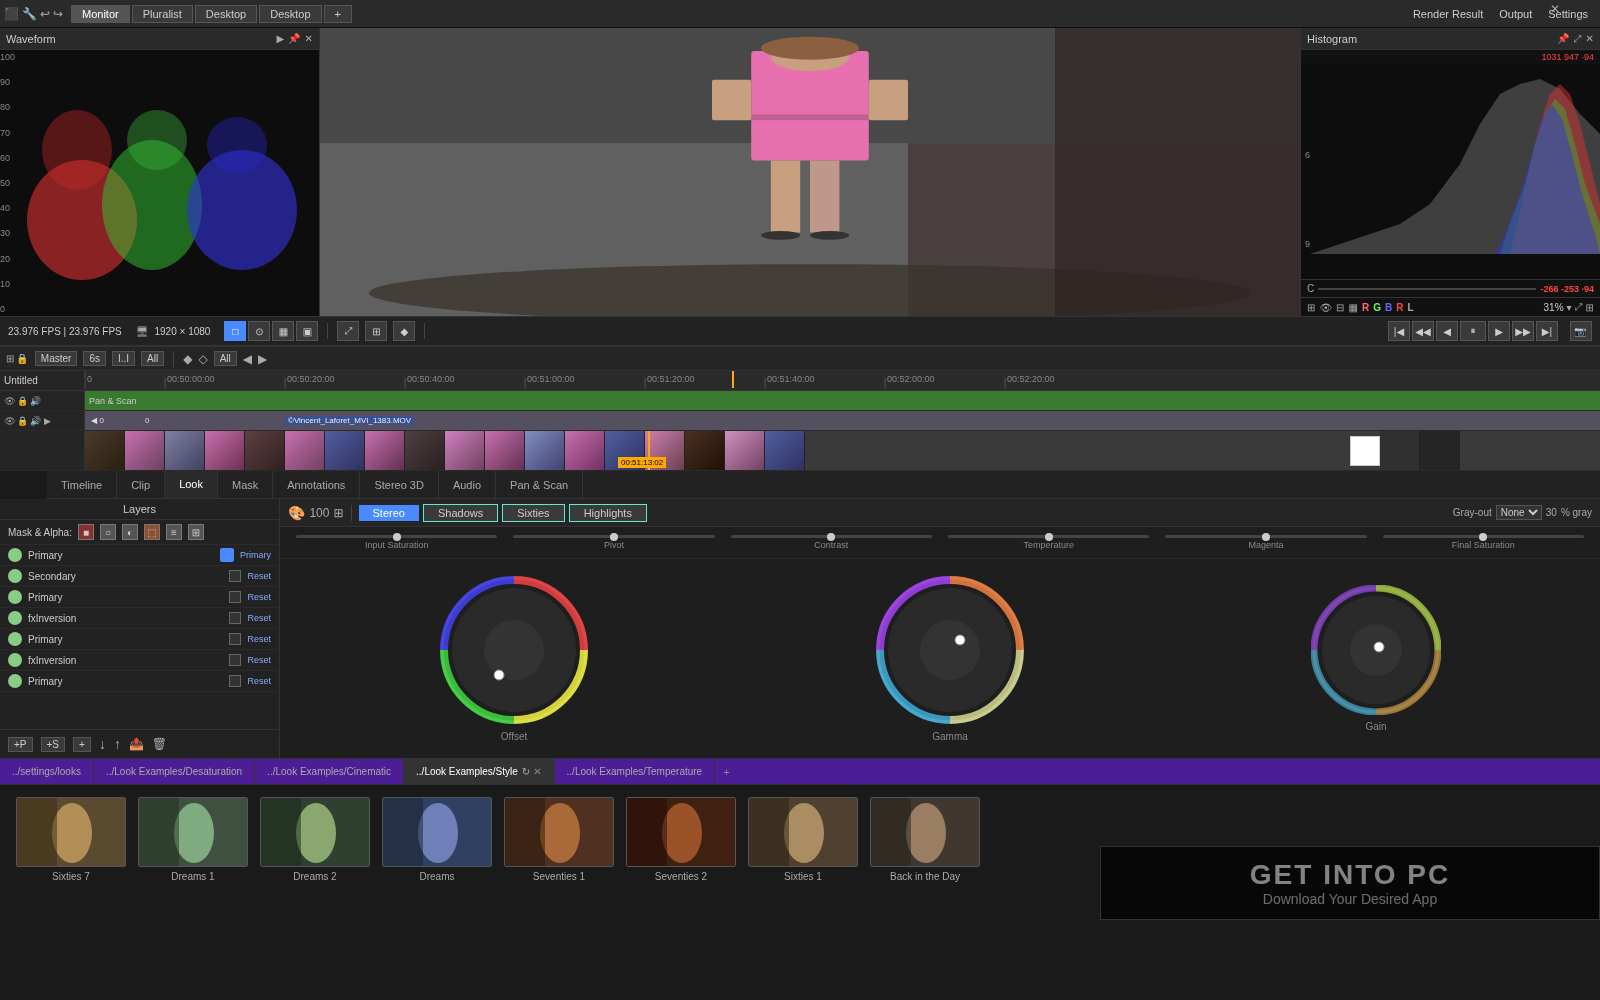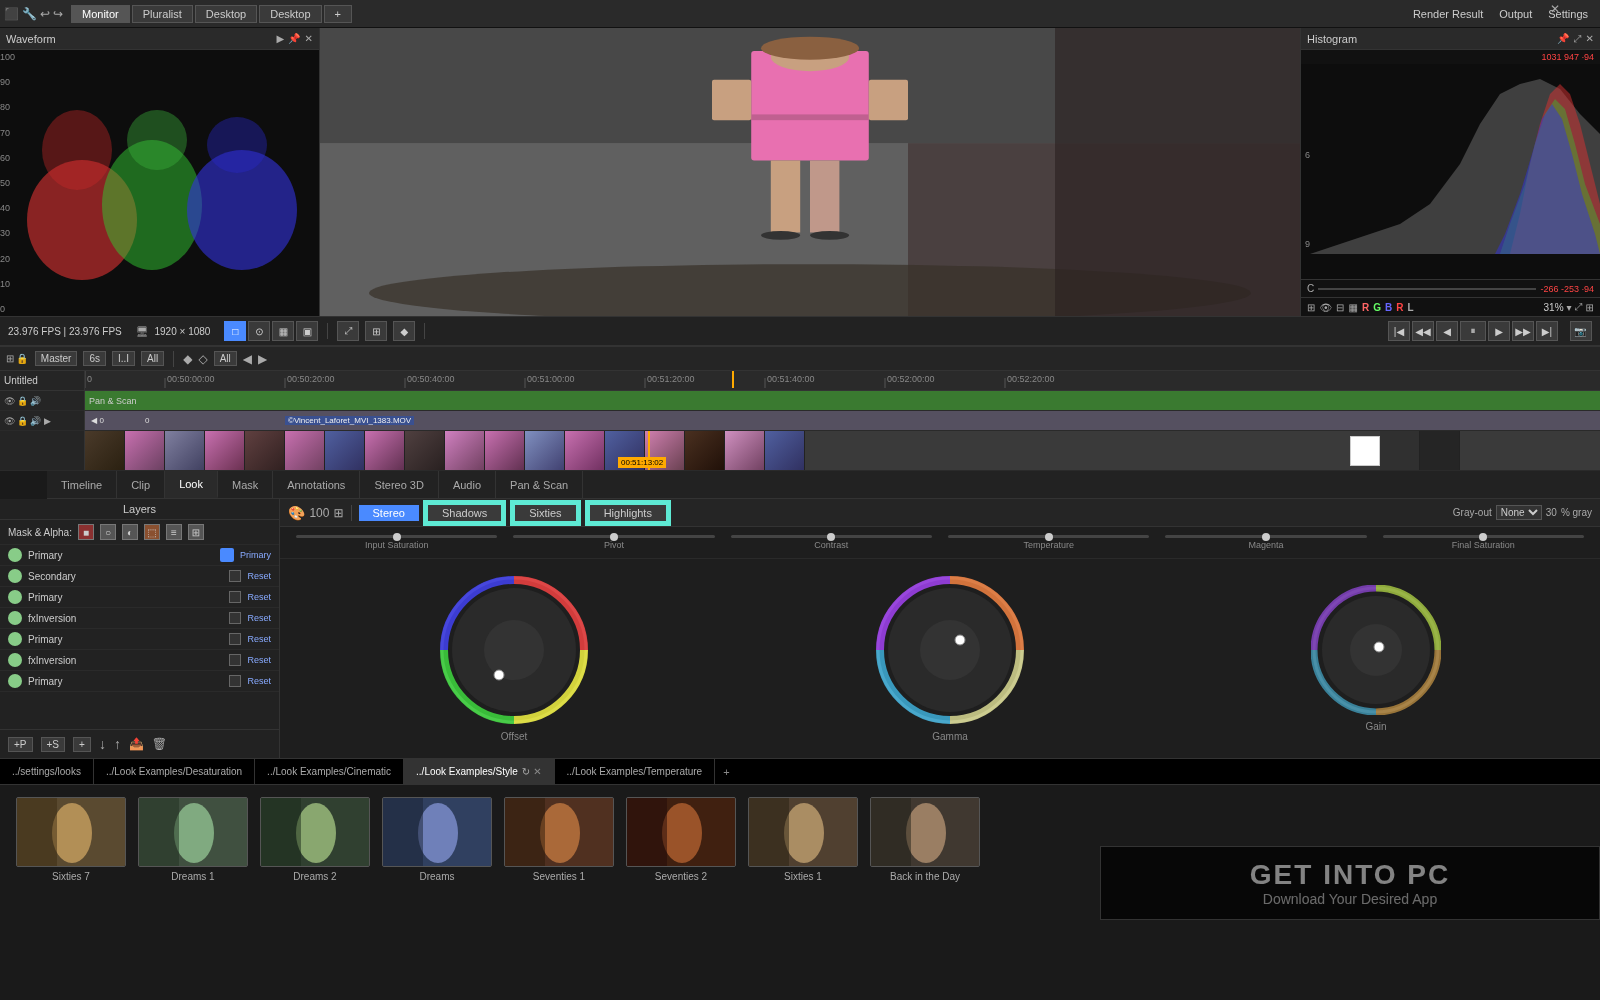--- a/index.html
+++ b/index.html
@@ -323,21 +323,21 @@
     .color-mode-btn {
       padding: 2px 14px;
       background: #4a8aff;
       border: none;
       color: #fff;
       cursor: pointer;
       font-size: 11px;
     }
     .color-mode-btn.secondary {
       background: #3a3a3a;
-      border: 5px solid #5eead4;
+      border: 1px solid #5eead4;
       color: #ccc;
     }
     .gray-out-control {
       margin-left: auto;
       display: flex;
       align-items: center;
       gap: 4px;
       font-size: 10px;
       color: #aaa;
     }
@@ -391,21 +391,21 @@
     }
     .wheel-label { font-size: 10px; color: #888; }
 
     
     .look-browser {
       background: #1a1a1a;
       border-top: 1px solid #333;
     }
     .look-tabs {
       display: flex;
-      background: #000000;
+      background: #4c1d95;
       border-bottom: 1px solid #333;
       height: 26px;
       align-items: center;
       overflow: hidden;
     }
     .look-tab {
       padding: 2px 12px;
       font-size: 10px;
       color: #aaa;
       border-right: 1px solid #333;
@@ -601,21 +601,21 @@
 
         <path d="M190,190 L200,160 L215,120 L225,80 L235,50 L245,35 L255,45 L265,80 L275,120 L290,160 L290,190 Z" fill="rgba(50,200,50,0.4)"></path>
 
         <path d="M185,190 L195,170 L210,130 L222,90 L232,55 L242,40 L252,55 L262,90 L272,130 L285,170 L290,190 Z" fill="rgba(50,50,220,0.5)"></path>
       </svg>
     </div>
 
     <div style="display:flex;align-items:center;padding:3px 6px;border-top:1px solid #333;gap:4px;">
       <span style="font-size:10px;color:#aaa;">C</span>
       <div style="flex:1;height:2px;background:#444;"></div>
-      <span style="font-size:9px;color:#ff4444;">-266  -253  ∙94</span>
+      <span style="font-size:9px;color:#ff4444;font-weight:bold;">-266  -253  ∙94</span>
     </div>
 
     <div style="display:flex;align-items:center;padding:3px 6px;border-top:1px solid #333;gap:4px;">
       <span style="font-size:10px;color:#aaa;">⊞</span>
       <span style="font-size:10px;color:#aaa;">👁</span>
       <span style="font-size:10px;color:#aaa;">⊟</span>
       <span style="font-size:10px;color:#aaa;">▦</span>
       <span style="font-size:10px;color:#ff6666;font-weight:bold;">R</span>
       <span style="font-size:10px;color:#66ff66;font-weight:bold;">G</span>
       <span style="font-size:10px;color:#6666ff;font-weight:bold;">B</span>

